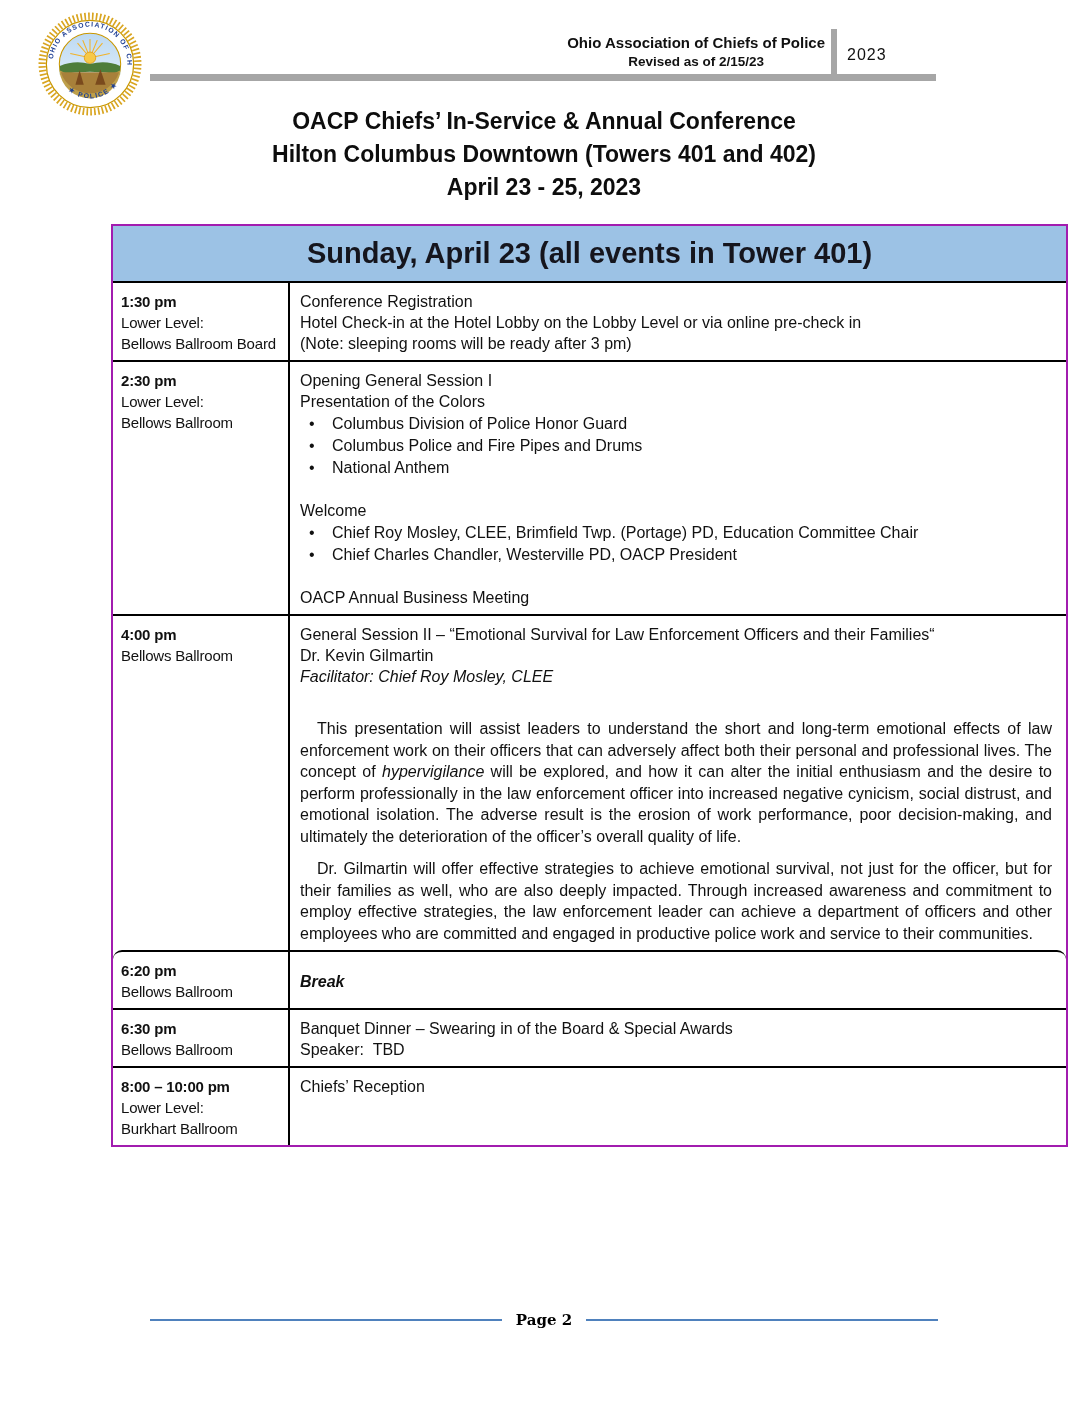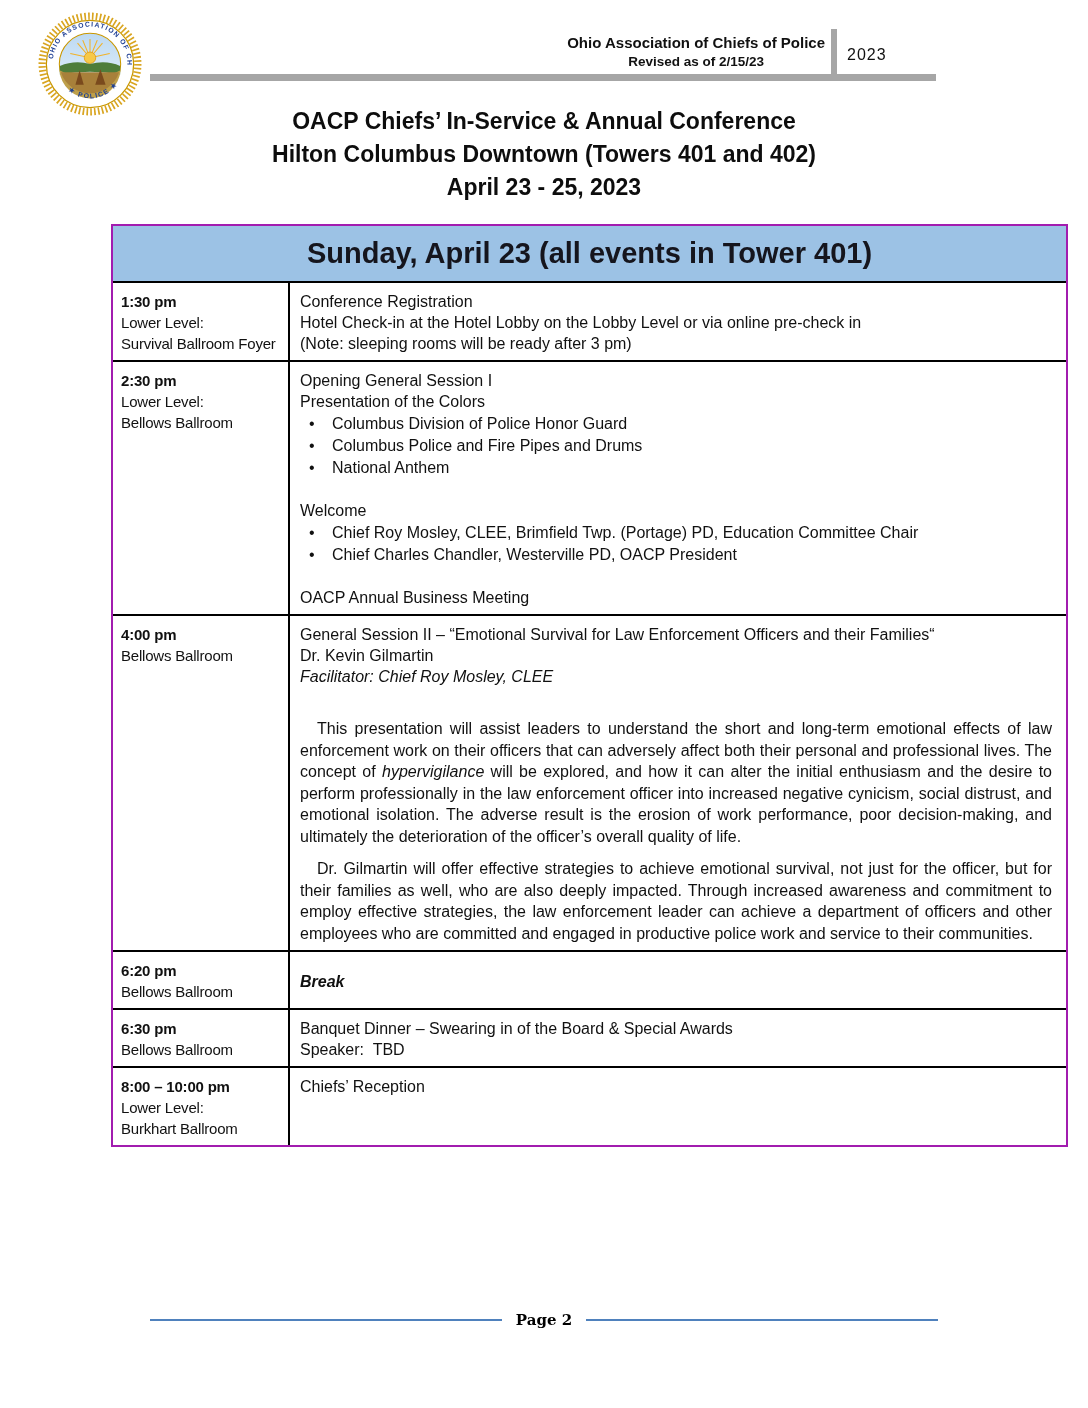--- a/index.html
+++ b/index.html
@@ -32,21 +32,21 @@
   .bi{font-weight:bold;font-style:italic;}
   .it{font-style:italic;}
   ul.blt{margin:1px 0 0 0;padding:0;list-style:none;}
   ul.blt li{position:relative;padding-left:32px;line-height:22px;}
   ul.blt li::before{content:"\2022";position:absolute;left:9px;top:0;}
   .gap1{height:21px;}
   .gap2{height:31px;}
   .para{margin:0;text-align:justify;text-indent:17px;line-height:21.5px;}
   .para + .para{margin-top:11px;}
   .r1{min-height:72px;} .r2{min-height:243px;} .r3{min-height:334px;}
-  .r4{min-height:54px;} .r5{min-height:52px;} .r6{min-height:70px;}
+  .r4{min-height:54px;border-radius:9px;} .r5{min-height:52px;} .r6{min-height:70px;}
   .center-v{display:flex;align-items:center;}
   
   .footer{position:absolute;left:150px;top:1311px;width:788px;display:flex;align-items:center;}
   .f-line{flex:1;height:0;border-top:2px solid #4f81bd;}
   .f-text{margin:0 14px;font-family:"DejaVu Serif",serif;font-weight:bold;font-size:15px;color:#000;}
 </style>
 </head>
 <body>
 
 <div class="page">
@@ -103,21 +103,21 @@
   </div>
 
   <div class="sched">
 
     <div class="day-header">Sunday, April 23 (all events in Tower 401)</div>
 
     <div class="row r1">
       <div class="cell time-cell">
         <div class="t1">1:30 pm</div>
         <div>Lower Level:</div>
-        <div>Survival Ballroom Foyer</div>
+        <div>Bellows Ballroom Board</div>
       </div>
       <div class="cell content-cell">
         <div class="b">Conference Registration</div>
         <div class="b">Hotel Check-in at the Hotel Lobby on the Lobby Level or via online pre-check in</div>
         <div class="b">(Note: sleeping rooms will be ready after 3 pm)</div>
       </div>
     </div>
 
     <div class="row r2">
       <div class="cell time-cell">

